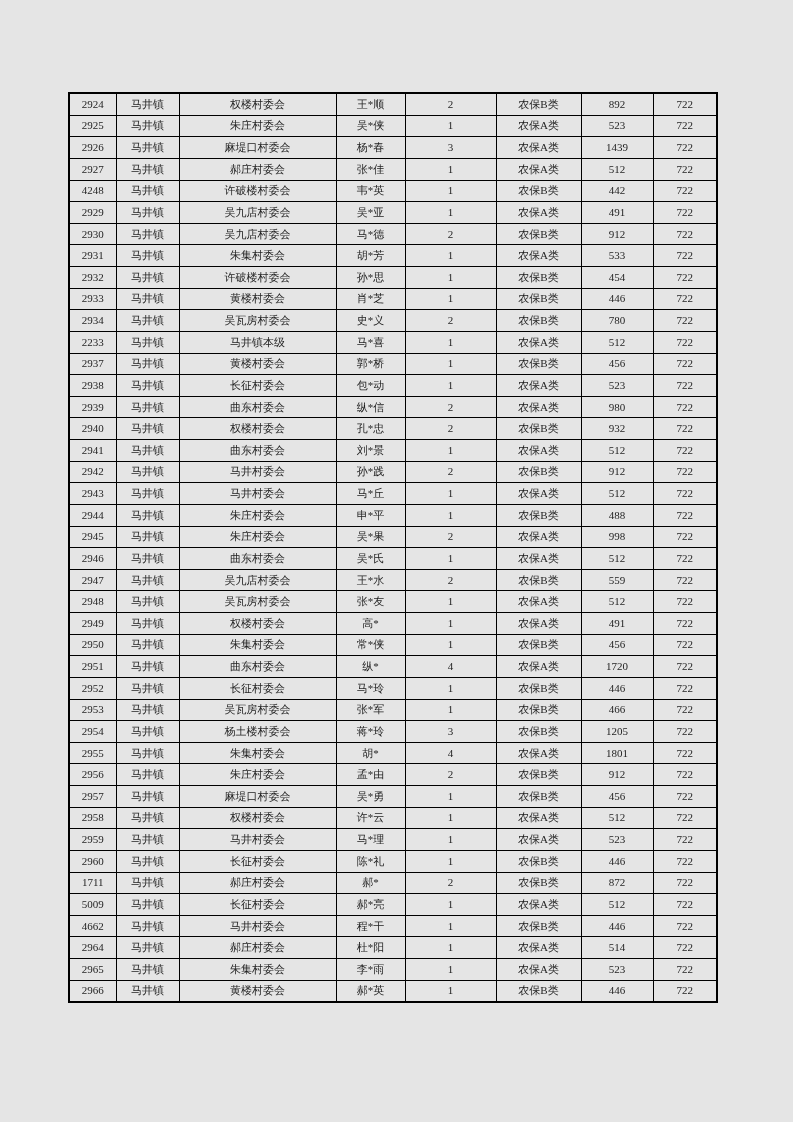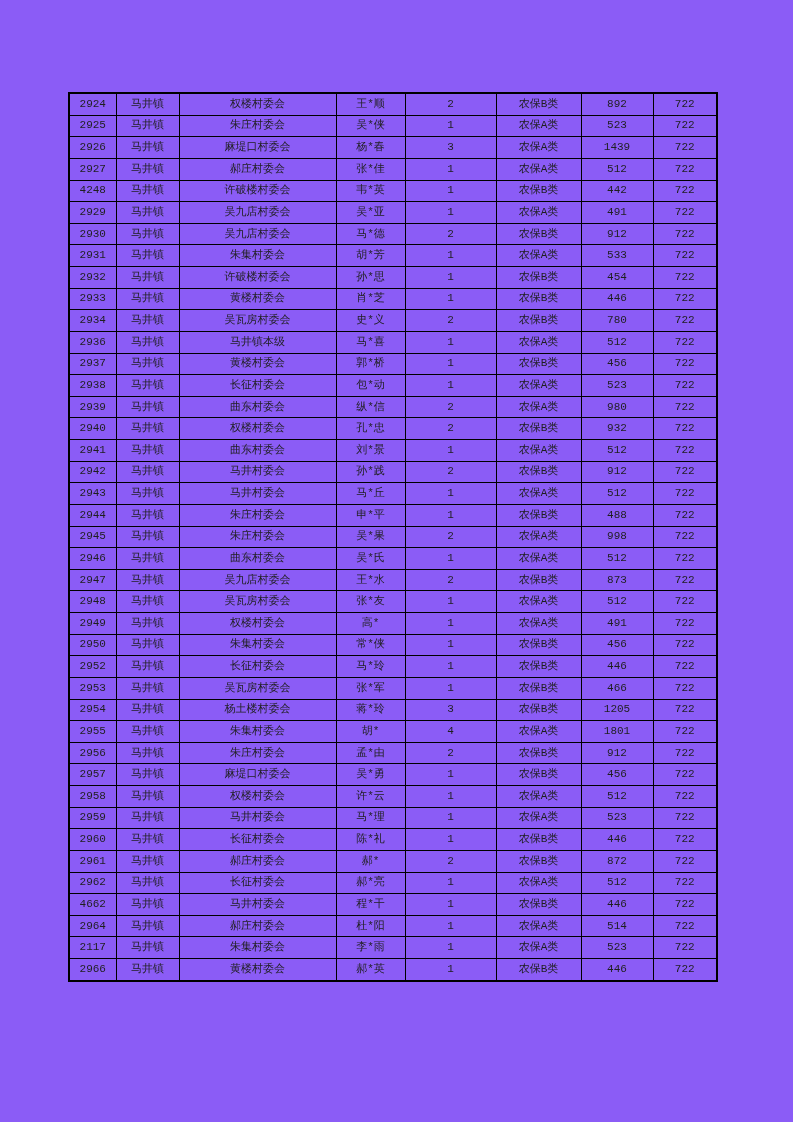--- a/index.html
+++ b/index.html
@@ -9,23 +9,22 @@
   }
   body {
     width: 793px;
     height: 1122px;
     font-family: "Liberation Serif", "DejaVu Serif", serif;
   }
   .sheet {
     position: relative;
     width: 793px;
     height: 1122px;
-    background: #8b5cf6;
+    background: #e5e5e5;
     overflow: hidden;
-    font-family: Liberation Mono, monospace;
   }
   table.doc-table {
     position: absolute;
     left: 68px;
     top: 92px;
     width: 648px;
     border-collapse: collapse;
     table-layout: fixed;
     border: 2px solid #000000;
   }
@@ -170,21 +169,21 @@
           <td>2934</td>
           <td>马井镇</td>
           <td>吴瓦房村委会</td>
           <td>史*义</td>
           <td>2</td>
           <td>农保B类</td>
           <td>780</td>
           <td>722</td>
         </tr>
         <tr>
-          <td>2936</td>
+          <td>2233</td>
           <td>马井镇</td>
           <td>马井镇本级</td>
           <td>马*喜</td>
           <td>1</td>
           <td>农保A类</td>
           <td>512</td>
           <td>722</td>
         </tr>
         <tr>
           <td>2937</td>
@@ -286,21 +285,21 @@
           <td>512</td>
           <td>722</td>
         </tr>
         <tr>
           <td>2947</td>
           <td>马井镇</td>
           <td>吴九店村委会</td>
           <td>王*水</td>
           <td>2</td>
           <td>农保B类</td>
-          <td>873</td>
+          <td>559</td>
           <td>722</td>
         </tr>
         <tr>
           <td>2948</td>
           <td>马井镇</td>
           <td>吴瓦房村委会</td>
           <td>张*友</td>
           <td>1</td>
           <td>农保A类</td>
           <td>512</td>
@@ -317,20 +316,30 @@
           <td>722</td>
         </tr>
         <tr>
           <td>2950</td>
           <td>马井镇</td>
           <td>朱集村委会</td>
           <td>常*侠</td>
           <td>1</td>
           <td>农保B类</td>
           <td>456</td>
+          <td>722</td>
+        </tr>
+        <tr>
+          <td>2951</td>
+          <td>马井镇</td>
+          <td>曲东村委会</td>
+          <td>纵*</td>
+          <td>4</td>
+          <td>农保A类</td>
+          <td>1720</td>
           <td>722</td>
         </tr>
         <tr>
           <td>2952</td>
           <td>马井镇</td>
           <td>长征村委会</td>
           <td>马*玲</td>
           <td>1</td>
           <td>农保B类</td>
           <td>446</td>
@@ -410,31 +419,31 @@
           <td>2960</td>
           <td>马井镇</td>
           <td>长征村委会</td>
           <td>陈*礼</td>
           <td>1</td>
           <td>农保B类</td>
           <td>446</td>
           <td>722</td>
         </tr>
         <tr>
-          <td>2961</td>
+          <td>1711</td>
           <td>马井镇</td>
           <td>郝庄村委会</td>
           <td>郝*</td>
           <td>2</td>
           <td>农保B类</td>
           <td>872</td>
           <td>722</td>
         </tr>
         <tr>
-          <td>2962</td>
+          <td>5009</td>
           <td>马井镇</td>
           <td>长征村委会</td>
           <td>郝*亮</td>
           <td>1</td>
           <td>农保A类</td>
           <td>512</td>
           <td>722</td>
         </tr>
         <tr>
           <td>4662</td>
@@ -450,21 +459,21 @@
           <td>2964</td>
           <td>马井镇</td>
           <td>郝庄村委会</td>
           <td>杜*阳</td>
           <td>1</td>
           <td>农保A类</td>
           <td>514</td>
           <td>722</td>
         </tr>
         <tr>
-          <td>2117</td>
+          <td>2965</td>
           <td>马井镇</td>
           <td>朱集村委会</td>
           <td>李*雨</td>
           <td>1</td>
           <td>农保A类</td>
           <td>523</td>
           <td>722</td>
         </tr>
         <tr>
           <td>2966</td>

